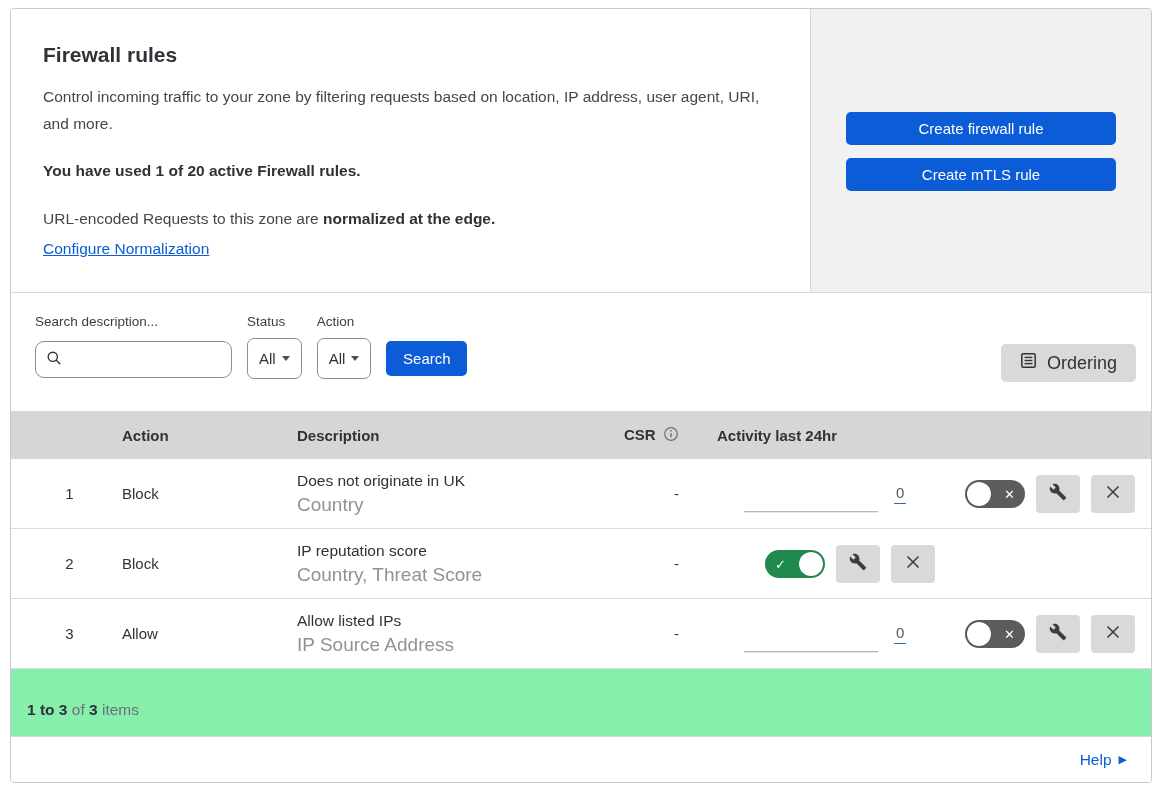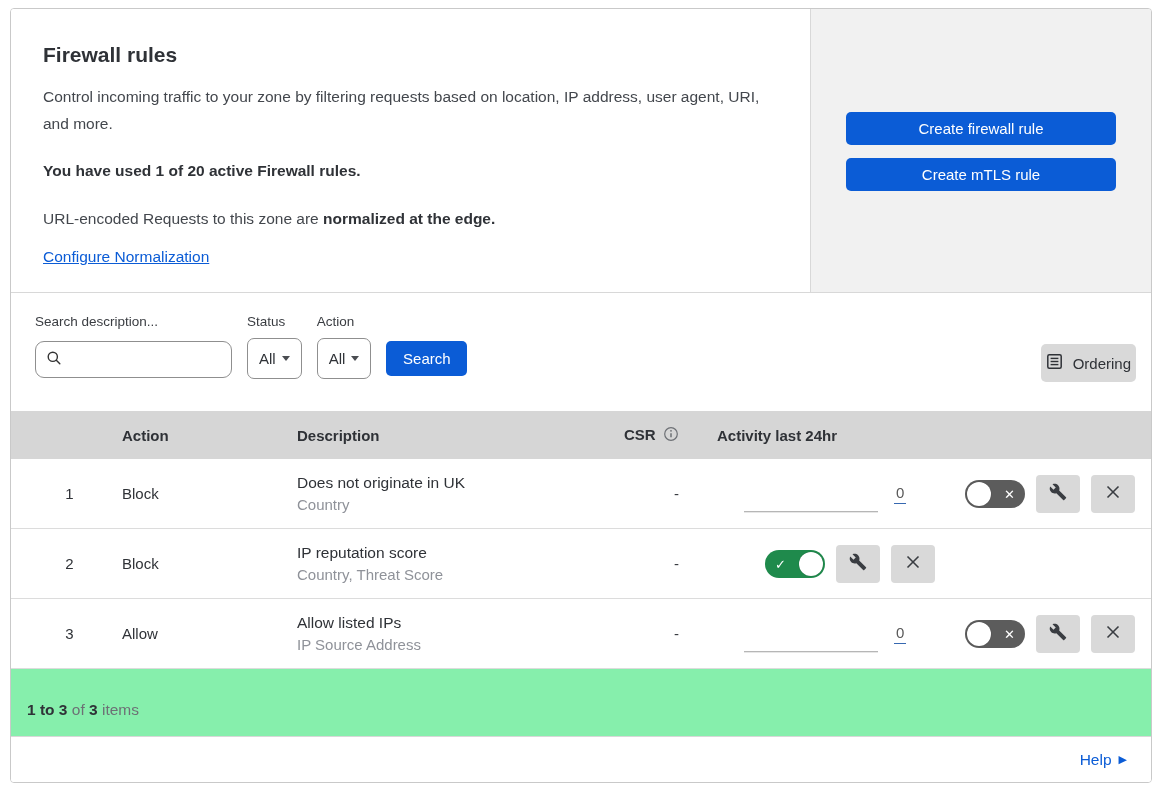--- a/index.html
+++ b/index.html
@@ -18,47 +18,47 @@
   html,body{background:#fff;font-family:"Liberation Sans","DejaVu Sans",sans-serif;color:var(--text);}
   .page{position:relative;width:1161px;height:791px;background:#fff;}
   .card{position:absolute;left:10px;top:8px;width:1142px;height:775px;border:1px solid var(--border);border-radius:4px;background:#fff;overflow:hidden;display:flex;flex-direction:column;}
 
   
   .top{display:flex;height:284px;border-bottom:1px solid #d8d8d8;}
   .top-left{flex:1;padding:34px 40px 0 32px;background:#fff;}
   .page-title{font-size:21px;font-weight:600;color:#2f3237;margin-bottom:16px;}
   .desc{font-size:15.5px;color:#43474d;line-height:1.75;max-width:745px;margin-bottom:25px;}
   .usage{font-size:15.5px;font-weight:700;color:#2f3237;margin-bottom:30px;}
-  .norm{font-size:15.5px;color:#43474d;margin-bottom:20px;}
+  .norm{font-size:15.5px;color:#43474d;margin-bottom:12px;}
   .norm b{color:#2f3237;}
   .link{color:var(--blue);text-decoration:underline;font-size:15.5px;cursor:pointer;}
   .top-right{width:341px;background:var(--panel-gray);border-left:1px solid #d8d8d8;padding-top:103px;}
   .btn-primary{display:block;width:270px;height:33px;margin:0 auto 13px auto;background:var(--blue);color:#fff;border:none;border-radius:5px;font-size:15px;font-family:inherit;cursor:pointer;line-height:33px;text-align:center;}
 
   
   .filters{position:relative;height:118px;padding:21px 0 0 24px;display:flex;align-items:flex-start;gap:15px;background:#fff;}
   .fgroup{display:flex;flex-direction:column;}
   .flabel{font-size:13.5px;color:#3a3d42;margin-bottom:9px;}
   .search-box{width:197px;height:37px;border:1px solid #8f8f8f;border-radius:9px;display:flex;align-items:center;padding:0 10px;margin-top:3px;cursor:text;background:#fff;}
   .dropdown{min-width:48px;height:41px;border:1px solid #8f8f8f;border-radius:7px;display:flex;align-items:center;gap:6px;padding:0 11px;font-size:15px;color:#2f3237;cursor:pointer;background:#fff;}
   .caret{width:0;height:0;border-left:4.5px solid transparent;border-right:4.5px solid transparent;border-top:5.5px solid #4a4d52;}
   .btn-search{width:81px;height:35px;margin-top:27px;background:var(--blue);color:#fff;border:none;border-radius:5px;font-size:15px;font-family:inherit;cursor:pointer;}
-  .btn-ordering{position:absolute;right:15px;top:51px;height:38px;padding:0 5px;background:var(--btn-gray);border:none;border-radius:5px;font-size:15px;font-family:inherit;color:#2f3237;display:flex;align-items:center;gap:10px;cursor:pointer;}
+  .btn-ordering{position:absolute;right:15px;top:51px;height:38px;padding:0 19px;background:var(--btn-gray);border:none;border-radius:5px;font-size:18px;font-family:inherit;color:#2f3237;display:flex;align-items:center;gap:10px;cursor:pointer;}
 
   
   .grid{display:grid;grid-template-columns:85px 175px 320px 100px 1fr 200px;align-items:center;padding:0 16px;}
   .thead{height:48px;background:var(--hdr-gray);font-size:15px;font-weight:600;color:#2f3237;}
   .th-action,.th-desc,.th-activity{padding-left:10px;}
   .th-csr{padding-left:17px;display:flex;align-items:flex-start;gap:7px;}
   .row{height:70px;border-bottom:1px solid #dcdcdc;background:#fff;font-size:15px;}
   .cell-num{text-align:center;color:#2f3237;}
   .cell-action{padding-left:10px;color:#2f3237;}
   .cell-desc{padding-left:10px;}
   .desc-title{color:#2f3237;font-size:15.5px;margin-bottom:4px;}
-  .desc-sub{color:var(--subtext);font-size:15px;}
+  .desc-sub{color:var(--subtext);font-size:19px;}
   .cell-csr{text-align:right;padding-right:28px;color:#3a3d42;}
   .cell-activity{display:flex;align-items:center;gap:14px;padding-left:35px;}
   .spark{width:138px;height:44px;display:block;}
   .count-link{color:#595959;font-size:15px;border-bottom:1.5px solid #3668b0;padding:0 2px 2px 2px;cursor:pointer;}
   .cell-controls{display:flex;justify-content:flex-end;align-items:center;gap:11px;}
 
   .toggle{position:relative;width:60px;height:28px;border-radius:14px;cursor:pointer;flex:0 0 auto;}
   .toggle.off{background:var(--toggle-off);}
   .toggle.on{background:var(--green);}
   .toggle .knob{position:absolute;top:2px;width:24px;height:24px;border-radius:50%;background:#fff;box-shadow:0 0 1px rgba(0,0,0,.4);}

